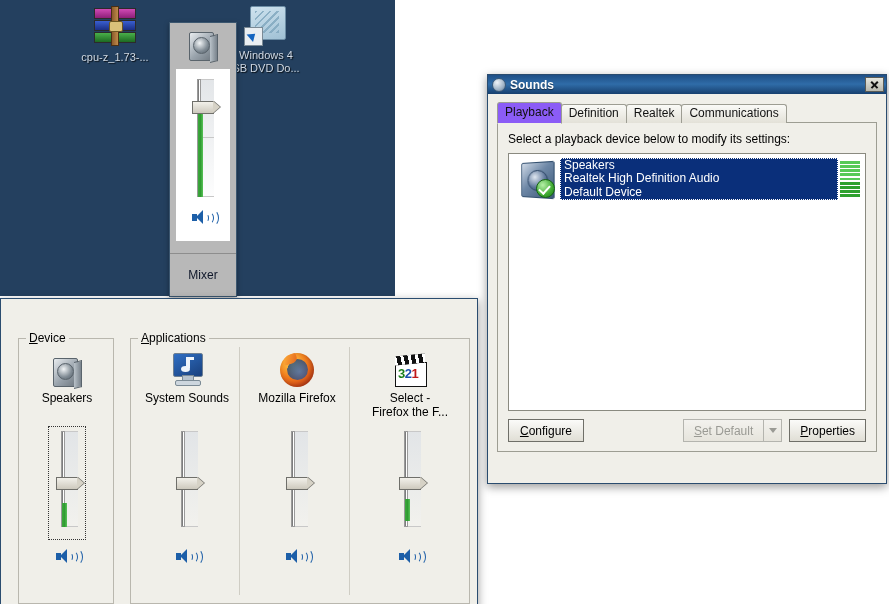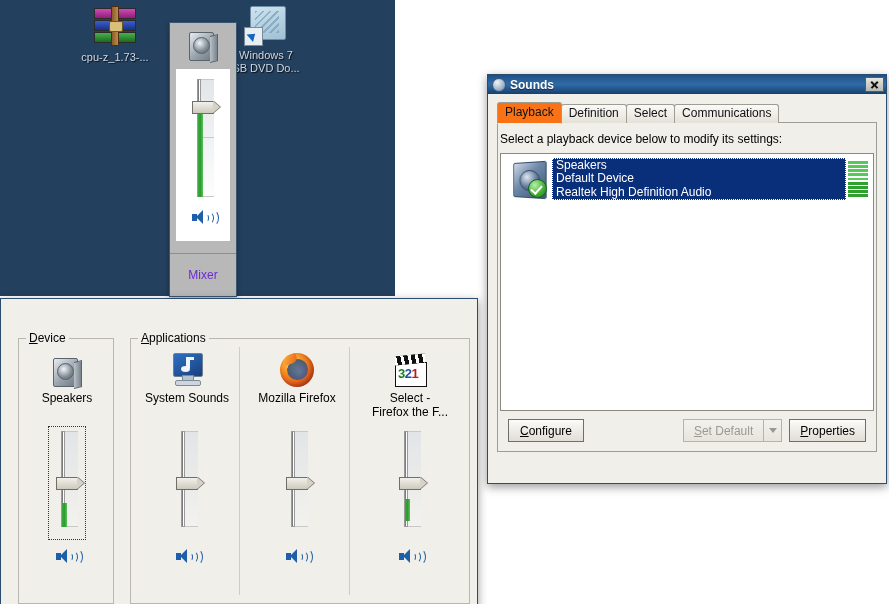--- a/index.html
+++ b/index.html
@@ -50,21 +50,21 @@
     box-shadow:0 2px 5px rgba(0,0,0,.35);
   }
   #flyout .fl-top{height:46px;display:flex;align-items:center;justify-content:center;}
   #flyout .fl-panel{
     margin:0 6px;background:#fff;height:172px;position:relative;
     display:flex;flex-direction:column;align-items:center;
   }
   #flyout .fl-foot{
     position:absolute;left:0;bottom:0;width:100%;height:42px;border-top:1px solid #8d8d8d;
     display:flex;align-items:center;justify-content:center;
-    font-size:12px;color:#6d28d9;
+    font-size:12px;color:#0f172a;
   }
 
   
   .spk{position:relative;width:32px;height:30px;}
   .spk .body{position:absolute;left:2px;top:1px;width:23px;height:27px;
     background:linear-gradient(135deg,#e8ecef,#9aa4ad 55%,#6f7880);
     border:1px solid #5a646c;border-radius:2px;}
   .spk .cone{position:absolute;left:6px;top:6px;width:15px;height:15px;border-radius:50%;
     background:radial-gradient(circle at 38% 34%,#f2f5f7,#7f8a93 60%,#55606a);
     border:1px solid #59636b;}
@@ -130,25 +130,25 @@
   #sound{left:487px;top:74px;width:400px;height:410px;}
   #sound .body{padding:7px 9px 0 9px;}
   .tabs{display:flex;align-items:flex-end;height:20px;margin-top:2px;position:relative;z-index:2;}
   .tab{
     height:18px;line-height:17px;padding:0 7px;font-size:12px;
     background:linear-gradient(180deg,#fafaf7,#e3e1d8);
     border:1px solid #9d9d93;border-bottom:none;margin-right:-1px;
     border-radius:3px 3px 0 0;cursor:default;color:#111;
   }
   .tab.active{
-    background:#f97316;height:20px;line-height:19px;font-weight:normal;
+    background:#8b5cf6;height:20px;line-height:19px;font-weight:normal;
     border-bottom:1px solid #f0efe9;position:relative;top:1px;z-index:3;
   }
   .tabpane{border:1px solid #9d9d93;border-top:1px solid #9d9d93;background:#f0efe9;
-    margin-top:-1px;padding:9px 2px;height:330px;box-sizing:border-box;position:relative;}
+    margin-top:-1px;padding:9px 10px;height:330px;box-sizing:border-box;position:relative;}
   .hint{font-size:12px;margin-bottom:7px;}
   .listbox{
     background:#fff;border:1px solid #8a8a80;box-sizing:border-box;
     height:258px;position:relative;padding:3px;
   }
   .dev-row{display:flex;align-items:center;height:42px;padding:1px 2px;}
   .dev-icon{position:relative;width:46px;height:40px;flex:0 0 46px;}
   .dev-icon .spk2{position:absolute;left:6px;top:3px;width:32px;height:34px;
     background:linear-gradient(135deg,#cfd9e6,#6d87a6 45%,#3d5878);
     border:1px solid #33506f;border-radius:2px;transform:perspective(60px) rotateY(-12deg);}
@@ -246,21 +246,21 @@
     <div class="lbl">cpu-z_1.73-...</div>
   </div>
 
   <div class="desk-icon" id="icon-win7">
     <div class="ico">
       <div class="w7ico">
           <div class="fold"></div>
           <div class="sc"></div>
         </div>
     </div>
-    <div class="lbl">Windows 7</div>
+    <div class="lbl">Windows 4</div>
     <div class="lbl" style="margin-top:0">SB DVD Do...</div>
   </div>
 </div>
 
 <div id="flyout">
   <div class="fl-top">
     <div class="spk">
         <div class="body"></div>
         <div class="cone"></div>
         <div class="side"></div>
@@ -295,37 +295,37 @@
       <div style="width:12px;height:12px;border-radius:50%;background:radial-gradient(circle at 35% 30%,#eef3f8,#9fb3c6 60%,#5d7691);border:1px solid #3c5a78;"></div>
     </div>
     <div class="tt">Sounds</div>
     <div class="closebtn"></div>
   </div>
 
   <div class="body">
     <div class="tabs">
       <div class="tab active">Playback</div>
       <div class="tab">Definition</div>
-      <div class="tab">Select</div>
+      <div class="tab">Realtek</div>
       <div class="tab">Communications</div>
     </div>
 
     <div class="tabpane">
       <div class="hint">Select a playback device below to modify its settings:</div>
 
       <div class="listbox">
         <div class="dev-row">
           <div class="dev-icon">
             <div class="spk2"></div>
             <div class="chk"></div>
           </div>
           <div class="dev-text">
             <div>Speakers</div>
+            <div>Realtek High Definition Audio</div>
             <div>Default Device</div>
-            <div>Realtek High Definition Audio</div>
           </div>
           <div class="vu">
             <span></span>
               <span></span>
               <span></span>
               <span></span>
               <span class="hi"></span>
             <span class="hi"></span>
               <span class="hi"></span>
               <span class="hi"></span>

